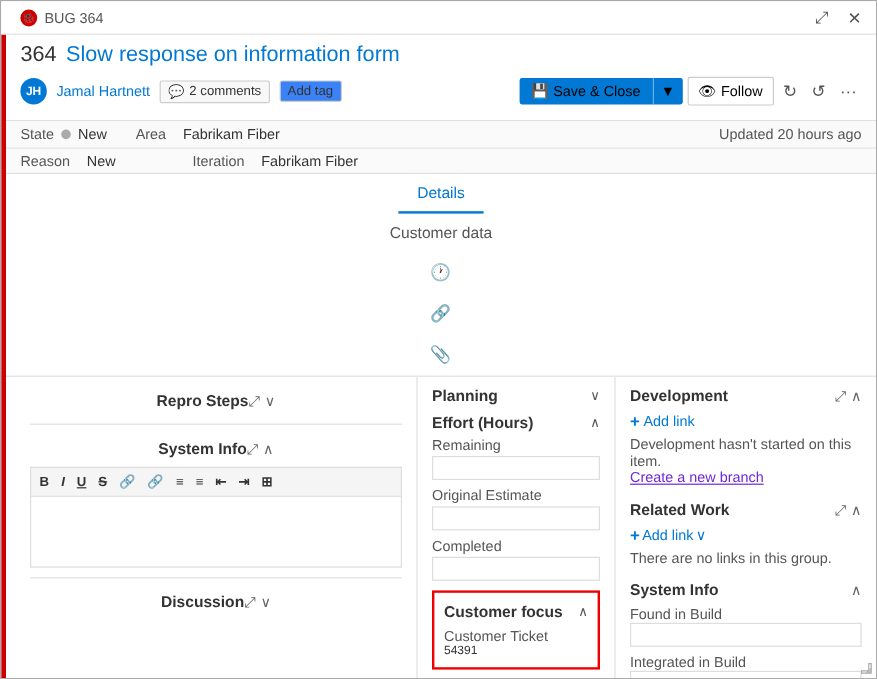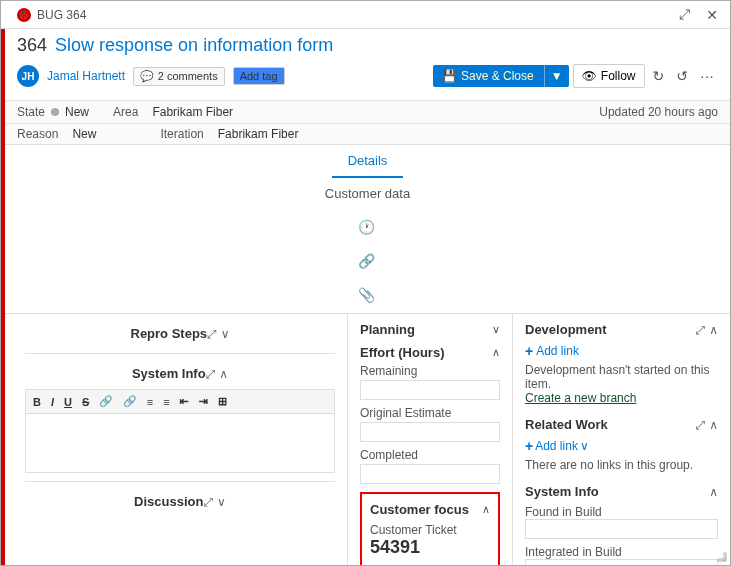--- a/index.html
+++ b/index.html
@@ -18,21 +18,21 @@
     .work-title { display: flex; align-items: baseline; gap: 8px; margin-bottom: 8px; }
     .work-id { font-size: 18px; color: #333; font-weight: 400; }
     .work-name { font-size: 18px; color: #0078d4; font-weight: 400; }
     
     
     .toolbar { display: flex; align-items: center; gap: 8px; margin-bottom: 8px; }
     .avatar { width: 22px; height: 22px; border-radius: 50%; background: #0078d4; display: flex; align-items: center; justify-content: center; color: white; font-size: 10px; font-weight: bold; }
     .toolbar-username { font-size: 12px; color: #0078d4; }
     .comments-btn { display: flex; align-items: center; gap: 4px; padding: 2px 6px; border: 1px solid #ccc; border-radius: 2px; background: #f8f8f8; cursor: pointer; font-size: 11px; color: #333; }
     .add-tag-btn { padding: 2px 6px; border: 1px solid #ccc; border-radius: 2px; background: #3b82f6; cursor: pointer; font-size: 11px; color: #333; }
-    .save-close-btn { display: flex; align-items: center; background: #0078d4; color: #fef9c3; border: none; border-radius: 2px; cursor: pointer; font-size: 12px; overflow: hidden; }
+    .save-close-btn { display: flex; align-items: center; background: #0078d4; color: #000000; border: none; border-radius: 2px; cursor: pointer; font-size: 12px; overflow: hidden; }
     .save-close-main { padding: 4px 10px; }
     .save-close-dropdown { padding: 4px 6px; border-left: 1px solid rgba(255,255,255,0.4); }
     .follow-btn { display: flex; align-items: center; gap: 4px; padding: 4px 8px; border: 1px solid #ccc; border-radius: 2px; background: #fff; cursor: pointer; font-size: 12px; }
     .refresh-btn, .undo-btn, .more-btn { background: none; border: none; cursor: pointer; color: #555; font-size: 14px; padding: 2px 4px; }
     .toolbar-right { margin-left: auto; display: flex; align-items: center; gap: 4px; }
 
     
     .meta-row { display: flex; align-items: center; padding: 4px 12px; border-bottom: 1px solid #e0e0e0; background: #fafafa; }
     .meta-item { display: flex; align-items: center; gap: 6px; margin-right: 24px; }
     .meta-label { color: #555; font-size: 12px; }
@@ -67,31 +67,31 @@
     .planning-title { font-size: 13px; font-weight: 600; }
     .effort-header { display: flex; align-items: center; justify-content: space-between; margin: 8px 0 4px; }
     .effort-title { font-size: 13px; font-weight: 600; }
     .chevron { font-size: 11px; color: #555; }
     .effort-field { margin-bottom: 6px; }
     .effort-label { font-size: 12px; color: #555; margin-bottom: 2px; }
     .customer-focus-section { border: 2px solid #e00; padding: 8px; margin-top: 8px; }
     .customer-focus-header { display: flex; align-items: center; justify-content: space-between; margin-bottom: 6px; }
     .customer-focus-title { font-size: 13px; font-weight: 600; }
     .customer-ticket-label { font-size: 12px; color: #555; }
-    .customer-ticket-value { font-size: 18px; color: #333; font-weight: 700; }
+    .customer-ticket-value { font-size: 10px; color: #333; font-weight: 400; }
 
     
     .right-panel { flex: 1; padding: 8px 12px; overflow-y: auto; }
     .dev-section { margin-bottom: 12px; }
     .dev-header { display: flex; align-items: center; justify-content: space-between; margin-bottom: 6px; }
     .dev-title { font-size: 13px; font-weight: 600; }
     .add-link-btn { color: #0078d4; font-size: 12px; cursor: pointer; background: none; border: none; display: flex; align-items: center; gap: 3px; margin-bottom: 4px; }
     .plus-icon { color: #0078d4; font-weight: bold; font-size: 14px; }
     .dev-hint { font-size: 12px; color: #555; }
-    .dev-link { color: #14532d; font-size: 12px; cursor: pointer; }
+    .dev-link { color: #6d28d9; font-size: 12px; cursor: pointer; }
     .related-work-section { margin-bottom: 12px; }
     .related-header { display: flex; align-items: center; justify-content: space-between; margin-bottom: 6px; }
     .related-add { display: flex; align-items: center; gap: 2px; color: #0078d4; font-size: 12px; cursor: pointer; background: none; border: none; margin-bottom: 4px; }
     .related-empty { font-size: 12px; color: #555; }
     .system-info-section { }
     .sys-header { display: flex; align-items: center; justify-content: space-between; margin-bottom: 6px; }
     .sys-field { margin-bottom: 6px; }
     .sys-label { font-size: 12px; color: #555; }
 
     

